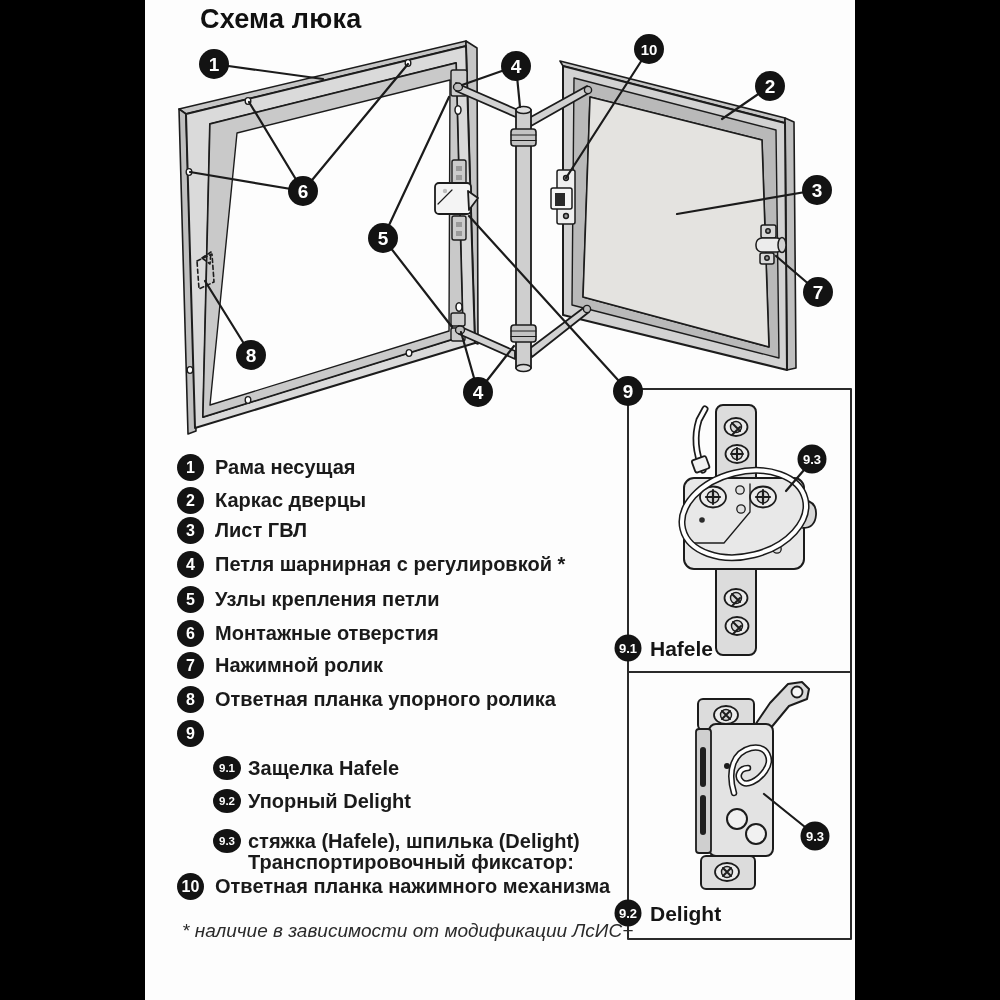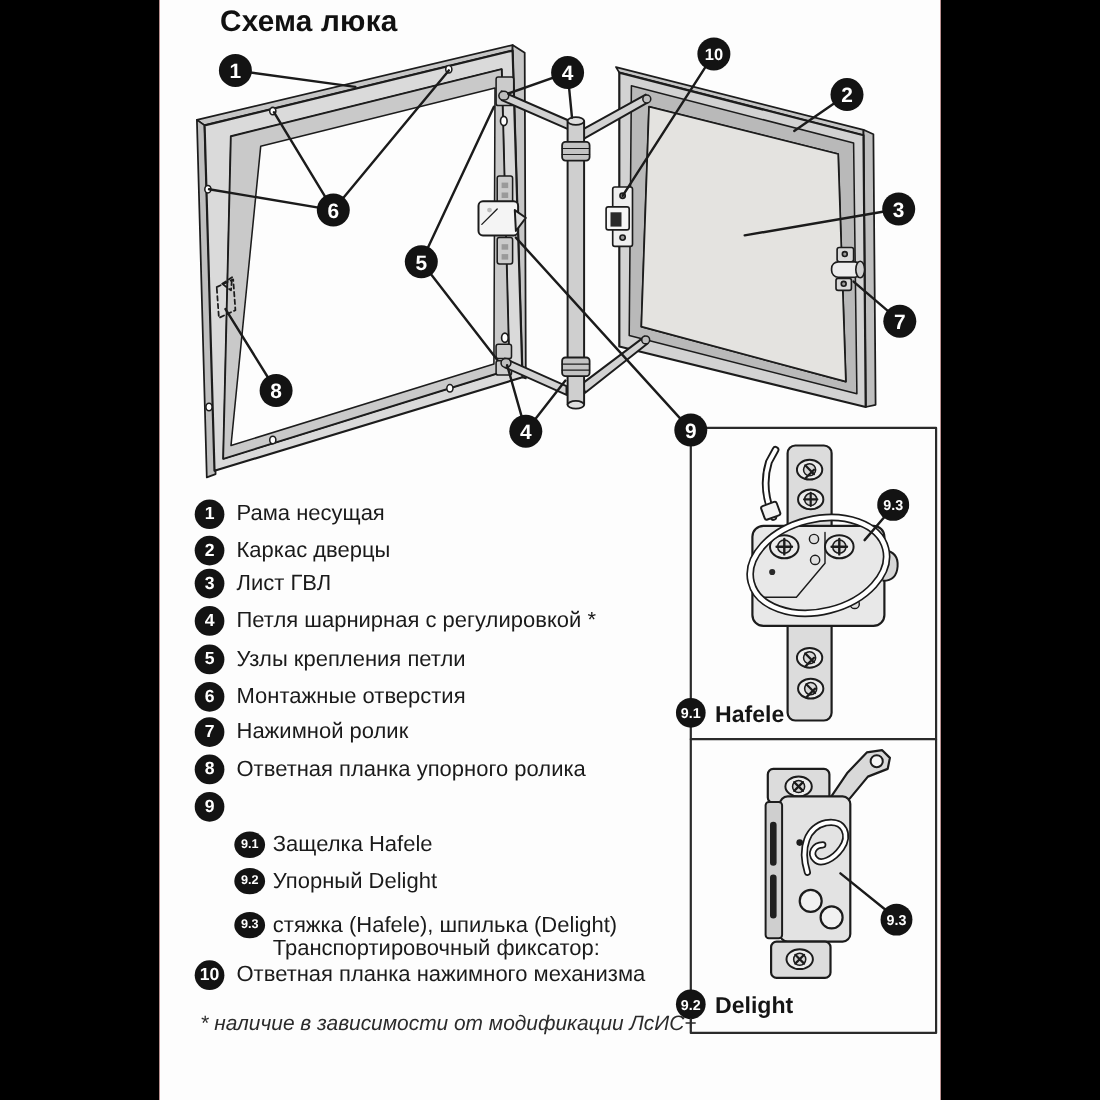--- a/index.html
+++ b/index.html
@@ -1,29 +1,29 @@
 <!DOCTYPE html>
 <html><head>
 <meta charset="utf-8">
 <style>
   html,body{margin:0;padding:0;background:#000;}
-  .stage{position:relative;width:1000px;height:1000px;background:#ef4444;overflow:hidden;
+  .stage{position:relative;width:928px;height:1000px;background:#eab308;overflow:hidden;
          font-family:"Liberation Sans",sans-serif;}
   .band{position:absolute;top:0;height:1000px;background:#000;}
   .band.left{left:0;width:145px;}
   .band.right{left:855px;width:145px;}
   .content{position:absolute;left:145px;top:0;width:710px;height:1000px;background:#fdfdfd;}
   .title{position:absolute;left:55px;top:4px;font-size:27px;font-weight:700;color:#111;letter-spacing:0.2px;}
   svg.diagram{position:absolute;left:0;top:0;width:710px;height:1000px;pointer-events:none;}
   .legend{position:absolute;left:0;top:0;width:520px;}
   .lrow{position:absolute;display:flex;align-items:flex-start;color:#1a1a1a;}
   .lrow .badge{flex:0 0 auto;width:27px;height:27px;border-radius:50%;background:#131313;color:#fff;
                font-size:16px;font-weight:700;display:flex;align-items:center;justify-content:center;margin-right:11px;}
   .lrow.sub .badge{width:28px;height:24px;border-radius:50%;font-size:11.5px;margin-right:7px;margin-top:2px;}
-  .lrow .lbl{font-size:20px;font-weight:400;line-height:21px;padding-top:3px;white-space:nowrap;}
+  .lrow .lbl{font-size:20px;font-weight:700;line-height:21px;padding-top:3px;white-space:nowrap;}
   .lrow.sub .lbl{padding-top:4px;}
   .footnote{position:absolute;left:37px;top:920px;font-size:19px;font-style:italic;color:#2b2b2b;white-space:nowrap;}
   .t-callout{font:700 19px "Liberation Sans",sans-serif;fill:#fff;text-anchor:middle;}
   .t-callout.small{font-size:15px;}
   .t-sub{font:700 13px "Liberation Sans",sans-serif;fill:#fff;text-anchor:middle;}
   .t-brand{font:700 21px "Liberation Sans",sans-serif;fill:#151515;}
 </style>
 </head>
 <body>
 

